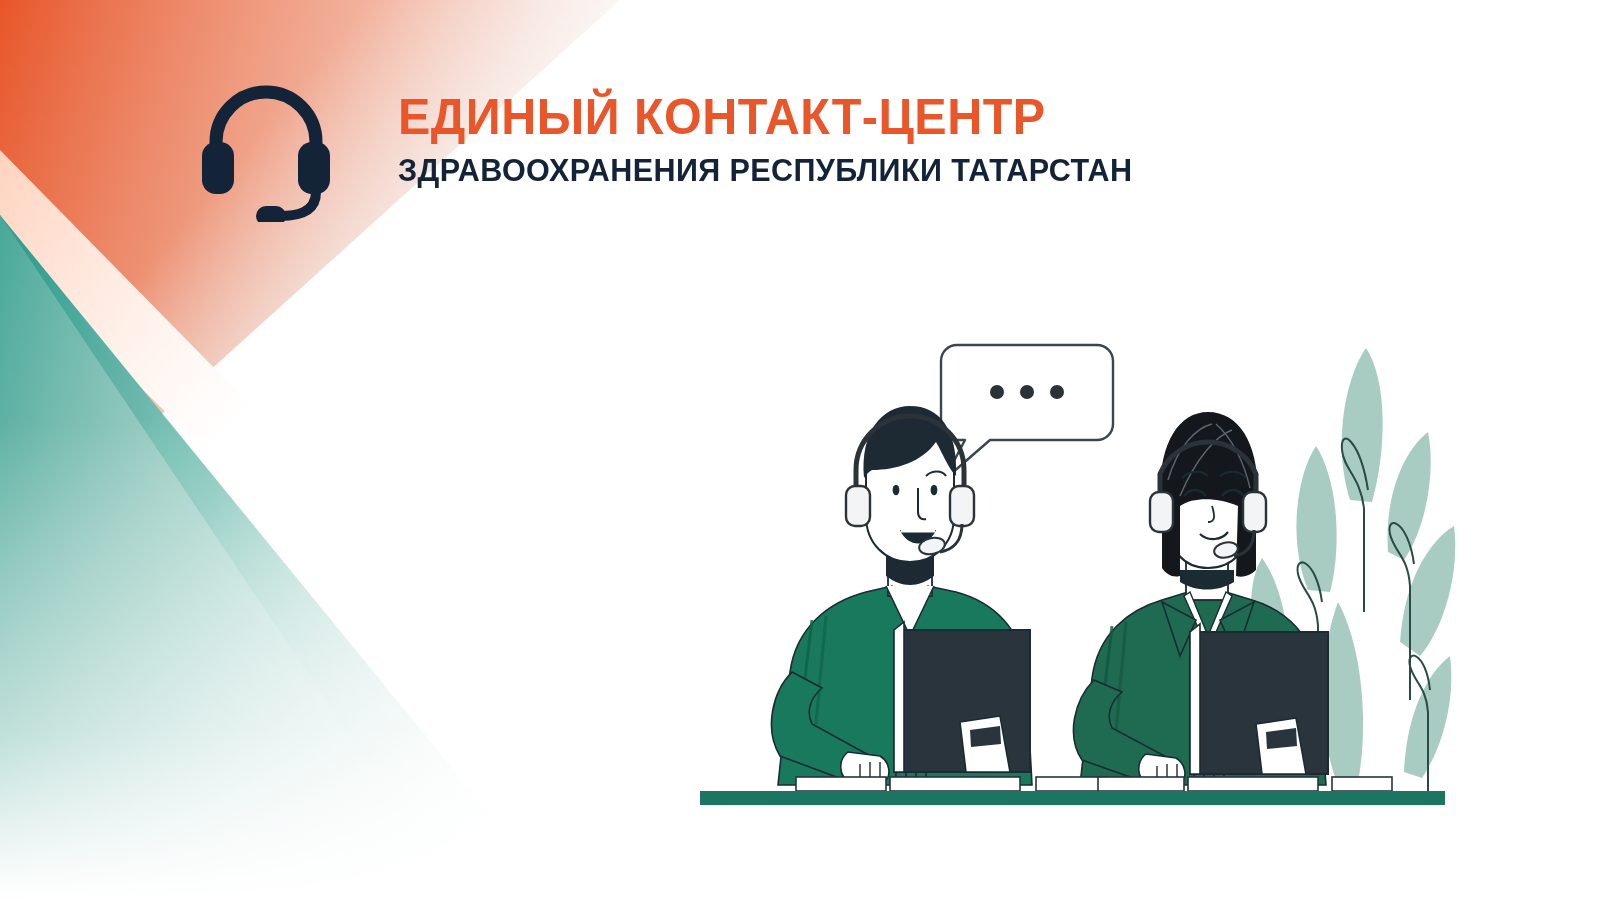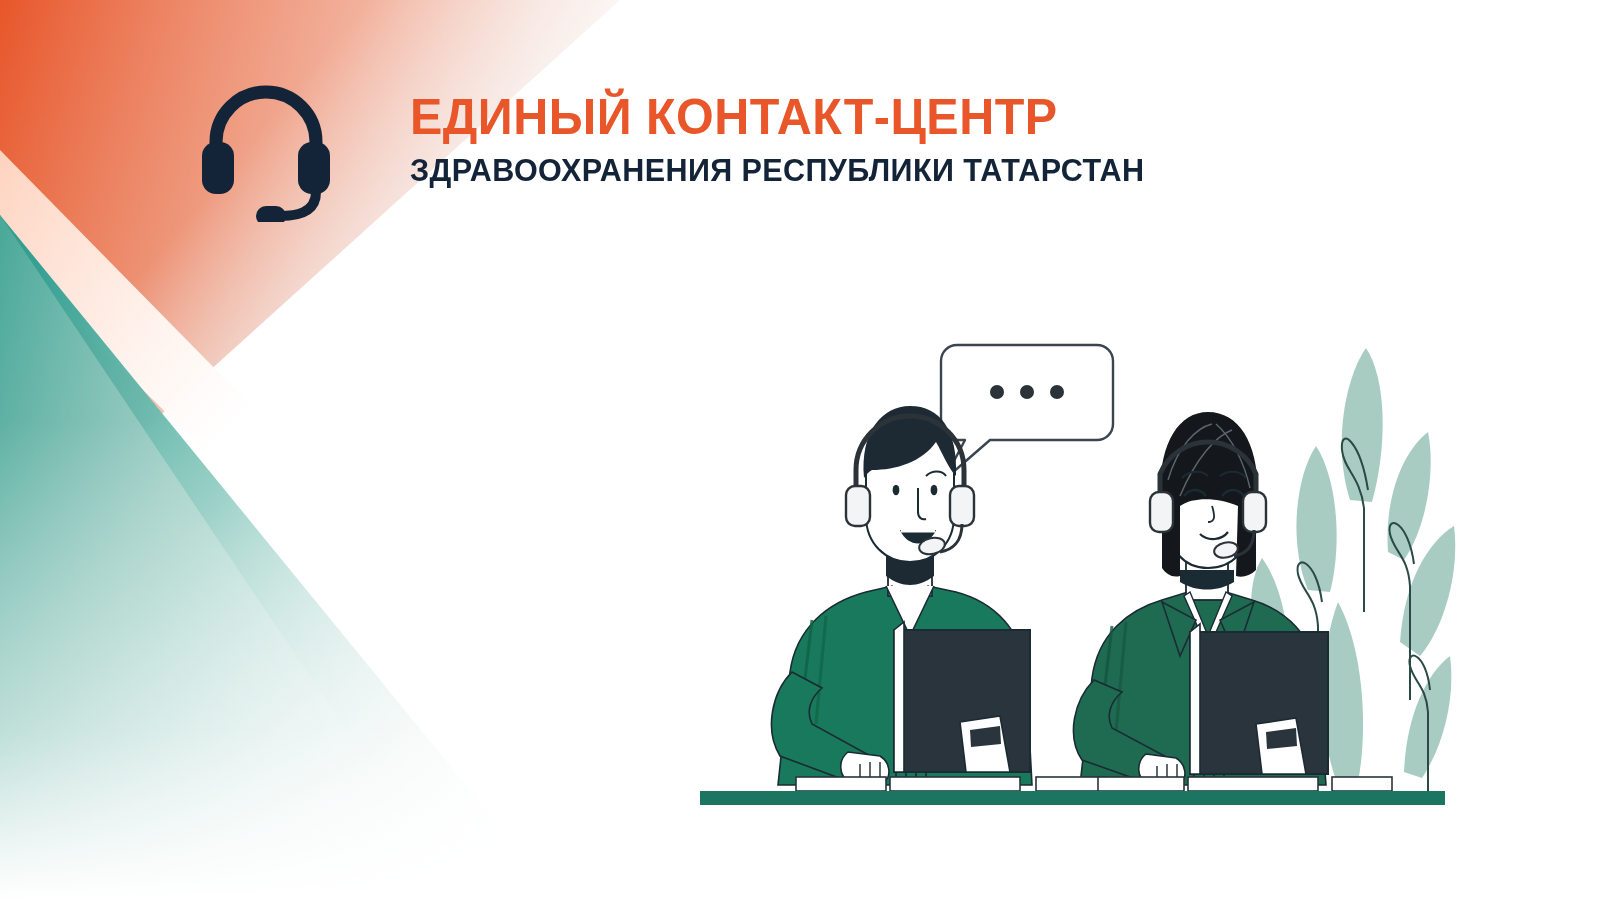--- a/index.html
+++ b/index.html
@@ -29,21 +29,21 @@
     pointer-events: none;
   }
 
   
   .logo-lockup {
     position: absolute;
     left: 196px;
     top: 78px;
     display: flex;
     align-items: flex-start;
-    gap: 12px;
+    gap: 0px;
   }
   .headset-logo {
     width: 140px;
     height: 140px;
     flex: 0 0 auto;
     margin-top: 4px;
   }
   .title-block {
     margin-left: 62px;
     padding-top: 14px;

